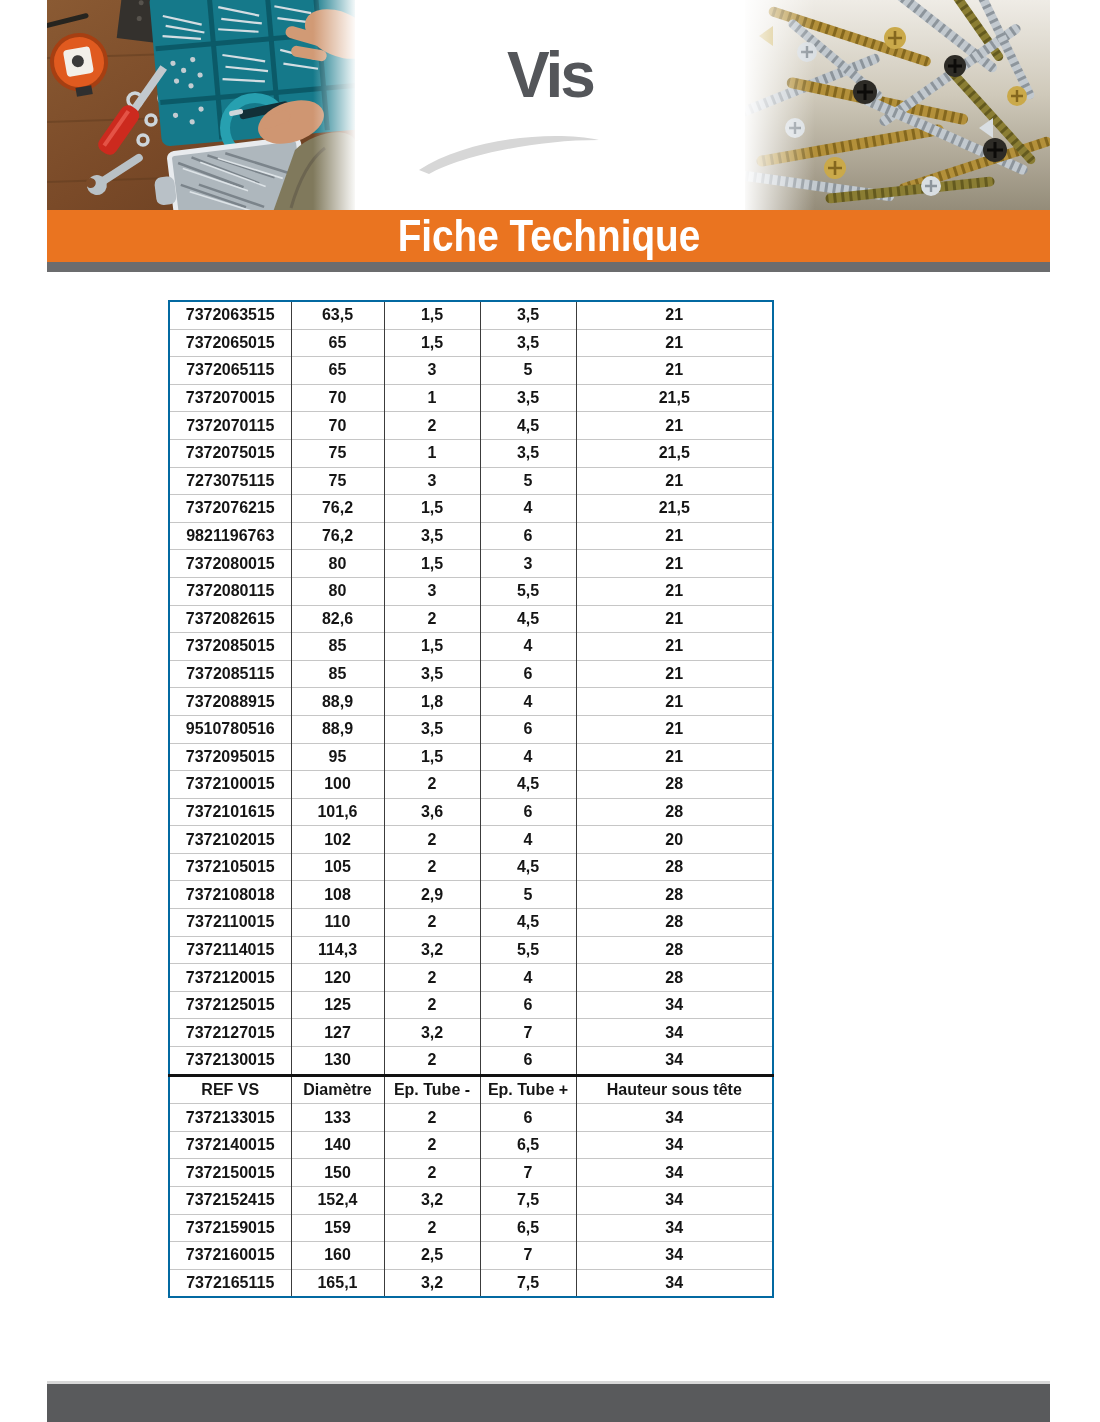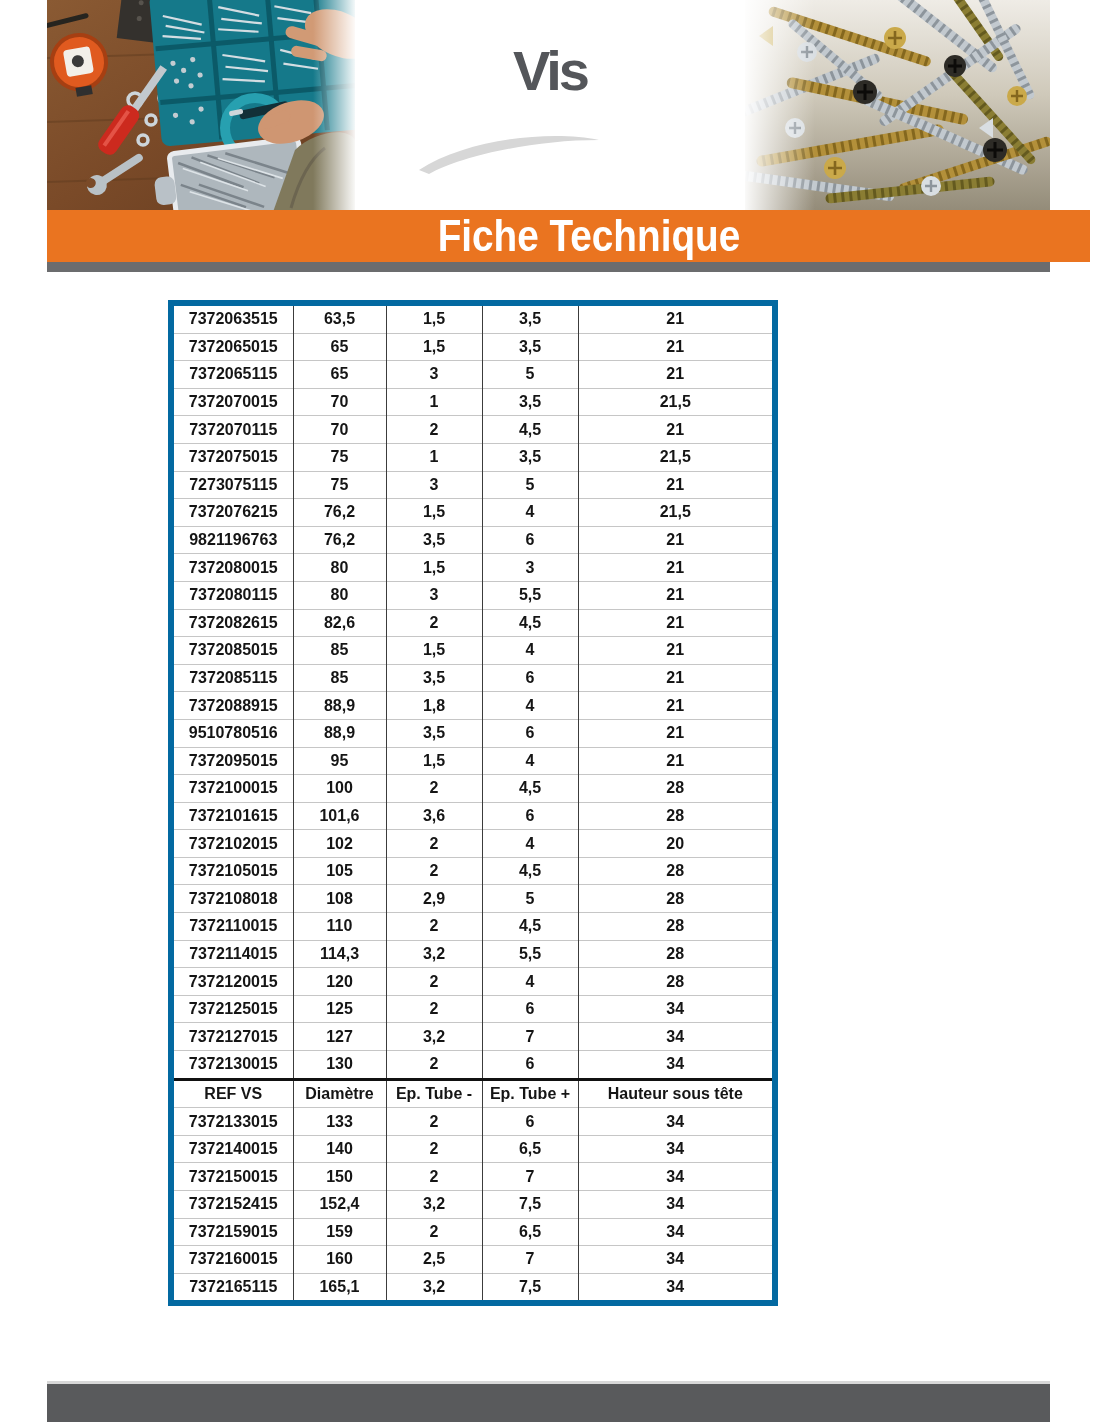--- a/index.html
+++ b/index.html
@@ -26,21 +26,21 @@
 
   .logo-line {
     position: absolute;
     left: 0; right: 0; top: 38px;
     display: flex;
     justify-content: center;
     align-items: baseline;
     white-space: nowrap;
   }
   .logo-vis {
-    font-size: 56px;
+    font-size: 64px;
     font-weight: bold;
     color: #54565a;
     letter-spacing: -3px;
   }
   .logo-express {
     font-size: 54px;
     font-weight: bold;
     font-style: italic;
     color: #ee7c22;
     letter-spacing: -1px;
@@ -76,21 +76,21 @@
     background: #6b6c6e;
   }
 
   
   table.spec {
     position: absolute;
     left: 168px; top: 300px;
     width: 604px; height: 984px;
     border-collapse: collapse;
     table-layout: fixed;
-    border: 6px solid #0369a1;
+    border: 2px solid #0369a1;
   }
   table.spec td {
     border-left: 1px solid #3c3c3c;
     border-top: 1px solid #c6c6c6;
     text-align: center;
     vertical-align: middle;
     font-weight: bold;
     font-size: 16px;
     color: #151515;
     padding: 0;
@@ -334,21 +334,21 @@
           <circle cx="272" cy="96" r="10" fill="#caa94a"></circle>
             <path d="M266,96 h12 M272,90 v12" stroke="#84671e" stroke-width="2.4"></path>
           <polygon points="28,26 14,36 28,46" fill="#c6a94e"></polygon>
           <polygon points="248,118 234,128 248,138" fill="#d9dee2"></polygon>
         </g>
         <rect x="0" y="0" width="70" height="210" fill="url(#fadeL)"></rect>
       </svg>
     </div>
   </div>
 
-  <div class="banner" style="background: rgb(234, 116, 32); padding-left: 40px;">
+  <div class="banner" style="background: rgb(234, 116, 32);">
     <span class="banner-title">Fiche Technique</span>
   </div>
   <div class="gray-bar" style="background: rgb(107, 108, 110);"></div>
 
   <table class="spec">
     <colgroup>
       <col style="width:122px">
         <col style="width:93px">
         <col style="width:96px">
         <col style="width:96px">

